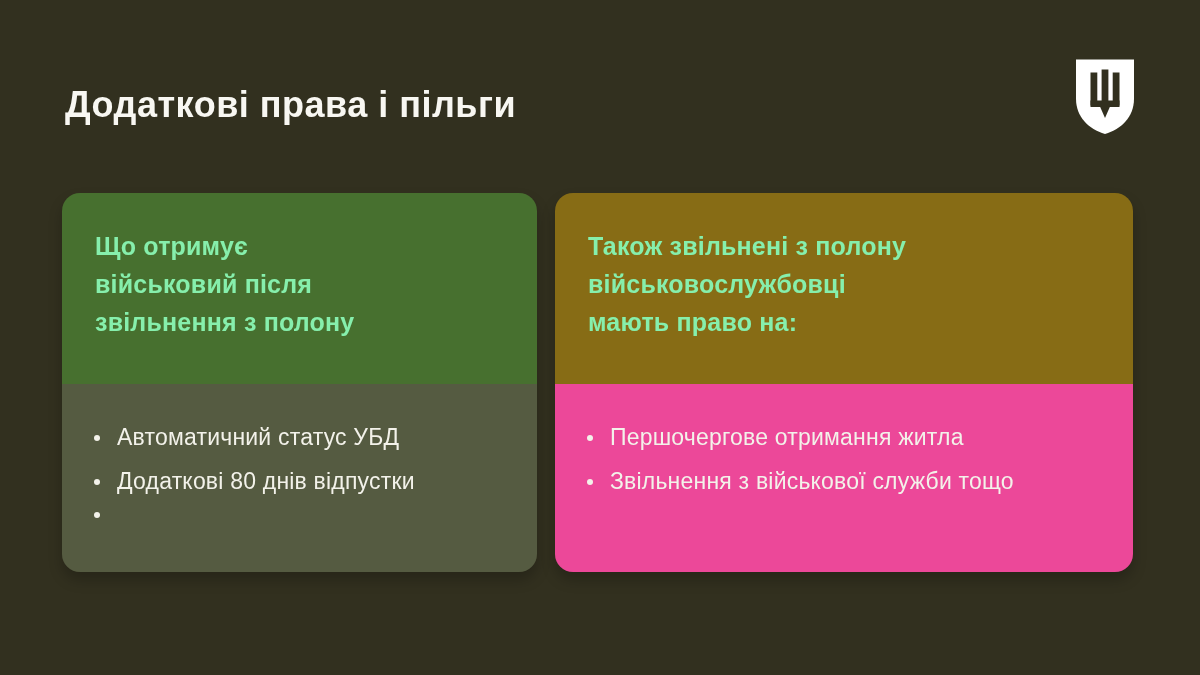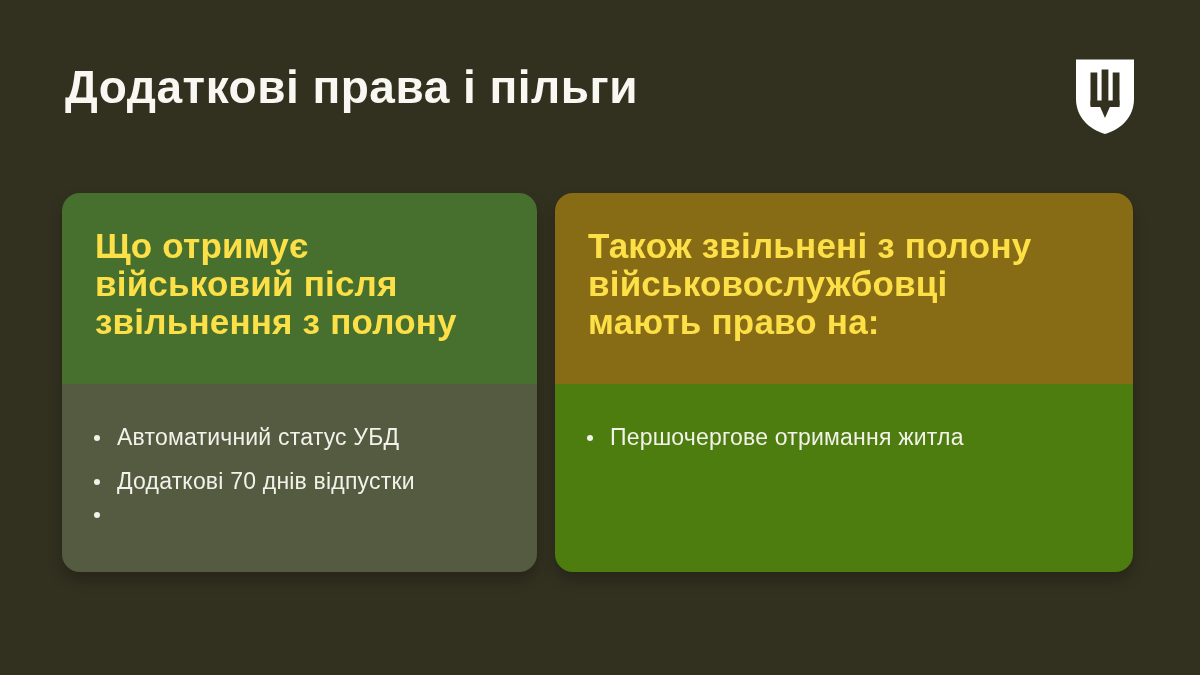--- a/index.html
+++ b/index.html
@@ -14,22 +14,22 @@
     background: #32301F;
     font-family: "Liberation Sans", "DejaVu Sans", sans-serif;
   }
   .slide {
     position: absolute;
     inset: 0;
   }
   .page-title {
     position: absolute;
     left: 65px;
-    top: 60px;
-    font-size: 46px;
+    top: 84px;
+    font-size: 36px;
     font-weight: 700;
     letter-spacing: 0.5px;
     color: #F8F7F2;
   }
   .logo {
     position: absolute;
     right: 63px;
     top: 56px;
     width: 64px;
     height: 81px;
@@ -51,24 +51,24 @@
   }
   .card-left  { width: 475px; }
   .card-right { width: 578px; }
   .card-header {
     height: 191px;
     box-sizing: border-box;
     padding: 34px 28px 0 33px;
   }
   .card-header h2 {
     margin: 0;
-    font-size: 35px;
+    font-size: 25px;
     line-height: 38px;
     font-weight: 700;
-    color: #fde047;
+    color: #86efac;
     letter-spacing: 0.2px;
     white-space: pre-line;
   }
   .card-body {
     flex: 1;
     box-sizing: border-box;
     padding: 40px 34px 0 32px;
   }
   .card-body ul {
     list-style: none;
@@ -122,39 +122,43 @@
 звільнення з полону</h2>
       </header>
       <div class="card-body" style="background: rgb(85, 91, 65);">
         <ul>
           <li>
             <span class="dot"></span>
             <span>Автоматичний статус УБД</span>
           </li>
           <li>
             <span class="dot"></span>
-            <span>Додаткові 70 днів відпустки</span>
+            <span>Додаткові 80 днів відпустки</span>
           </li>
           <li>
             <span class="dot"></span>
           </li>
         </ul>
       </div>
     </section>
 
     <section class="card card-right">
       <header class="card-header" style="background: rgb(135, 108, 21);">
         <h2>Також звільнені з полону
 військовослужбовці
 мають право на:</h2>
       </header>
-      <div class="card-body" style="background: #4d7c0f;">
+      <div class="card-body" style="background: #ec4899;">
         <ul>
           <li>
             <span class="dot"></span>
             <span>Першочергове отримання житла</span>
+          </li>
+          <li>
+            <span class="dot"></span>
+            <span>Звільнення з військової служби тощо</span>
           </li>
         </ul>
       </div>
     </section>
 
   </div>
 </div>
 
 </body></html>

